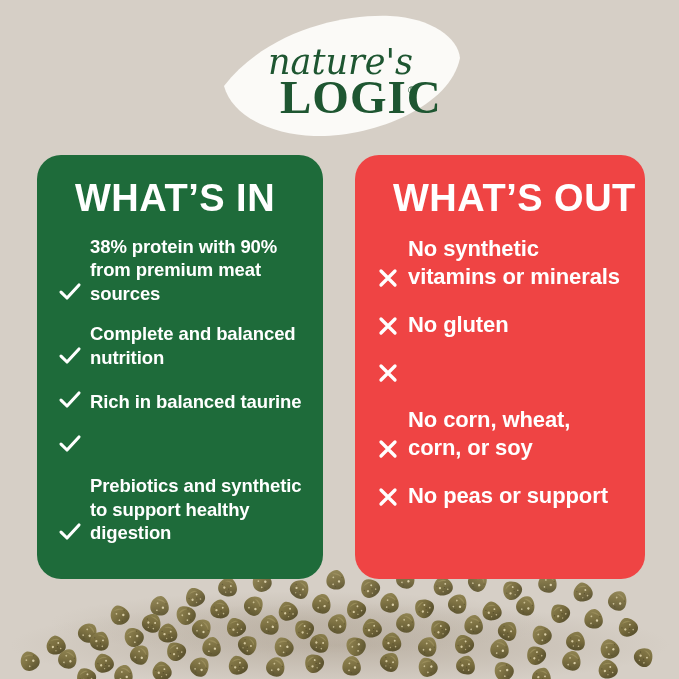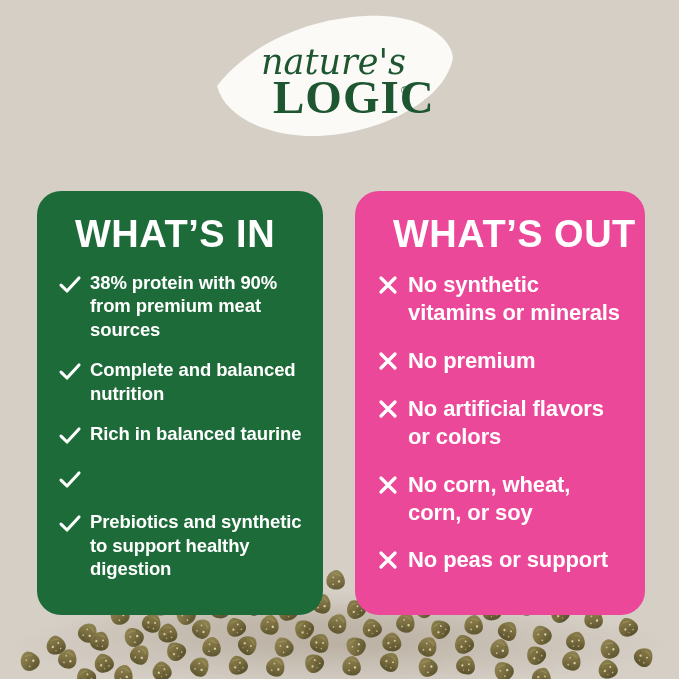--- a/index.html
+++ b/index.html
@@ -33,21 +33,21 @@
   }
   #kibble-layer svg {
     display: block;
     width: 679px;
     height: 130px;
   }
 
   
   #logo {
     position: absolute;
-    left: 215px;
+    left: 222px;
     top: 12px;
     width: 240px;
     height: 128px;
     z-index: 4;
   }
   #logo svg { display: block; width: 240px; height: 128px; }
 
   .logo-script {
     font-family: "DejaVu Serif", serif;
     font-style: italic;
@@ -69,21 +69,20 @@
 
   
   .panel {
     position: absolute;
     top: 155px;
     height: 424px;
     border-radius: 24px;
     z-index: 3;
     box-sizing: border-box;
     padding: 24px 18px 10px 20px;
-    margin-top: 36px;
   }
   #panel-in {
     left: 37px;
     width: 286px;
   }
   #panel-out {
     left: 355px;
     width: 290px;
   }
 
@@ -100,21 +99,21 @@
     margin-left: 18px;
   }
 
   ul.bullets {
     list-style: none;
     margin: 0;
     padding: 0;
   }
   ul.bullets li {
     display: flex;
-    align-items: flex-start;
+    align-items: flex-end;
     margin-bottom: 17px;
   }
   .mark {
     flex: 0 0 auto;
     width: 26px;
     height: 26px;
     margin-right: 7px;
     margin-top: 1px;
   }
   .mark svg { display: block; width: 26px; height: 26px; }
@@ -327,46 +326,45 @@
         <span class="mark">
           <svg viewBox="0 0 26 26">
               <path d="M4 13.2 L10 19 L22 6" fill="none" stroke="#ffffff" stroke-width="3.1" stroke-linecap="round" stroke-linejoin="round"></path>
             </svg>
         </span>
         <span class="bullet-text">Prebiotics and synthetic to support healthy digestion</span>
       </li>
     </ul>
   </div>
 
-  <div class="panel" id="panel-out" style="background:#ec4899;">
+  <div class="panel" id="panel-out" style="background:#ef4444;">
     <h2 class="panel-title">WHAT’S OUT</h2>
     <ul class="bullets">
       <li>
         <span class="mark">
           <svg viewBox="0 0 26 26">
             <path d="M6 6 L20 20 M20 6 L6 20" fill="none" stroke="#ffffff" stroke-width="3.3" stroke-linecap="round"></path>
             </svg>
         </span>
         <span class="bullet-text">No synthetic vitamins or minerals</span>
       </li>
       <li>
         <span class="mark">
           <svg viewBox="0 0 26 26">
             <path d="M6 6 L20 20 M20 6 L6 20" fill="none" stroke="#ffffff" stroke-width="3.3" stroke-linecap="round"></path>
             </svg>
         </span>
-        <span class="bullet-text">No premium</span>
-      </li>
-      <li>
-        <span class="mark">
-          <svg viewBox="0 0 26 26">
-            <path d="M6 6 L20 20 M20 6 L6 20" fill="none" stroke="#ffffff" stroke-width="3.3" stroke-linecap="round"></path>
-            </svg>
-        </span>
-        <span class="bullet-text">No artificial flavors or colors</span>
+        <span class="bullet-text">No gluten</span>
+      </li>
+      <li>
+        <span class="mark">
+          <svg viewBox="0 0 26 26">
+            <path d="M6 6 L20 20 M20 6 L6 20" fill="none" stroke="#ffffff" stroke-width="3.3" stroke-linecap="round"></path>
+            </svg>
+        </span>
       </li>
       <li>
         <span class="mark">
           <svg viewBox="0 0 26 26">
             <path d="M6 6 L20 20 M20 6 L6 20" fill="none" stroke="#ffffff" stroke-width="3.3" stroke-linecap="round"></path>
             </svg>
         </span>
         <span class="bullet-text">No corn, wheat, corn, or soy</span>
       </li>
       <li>

